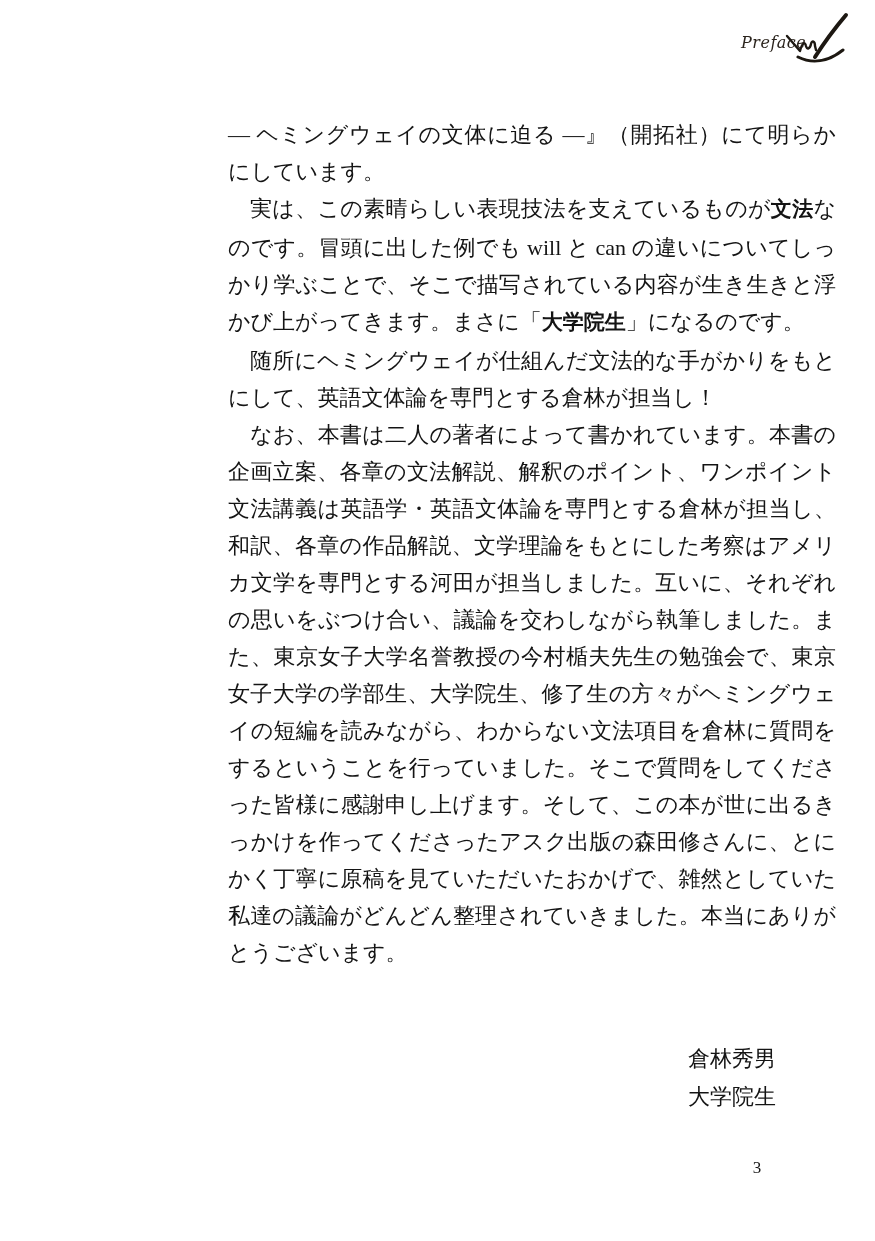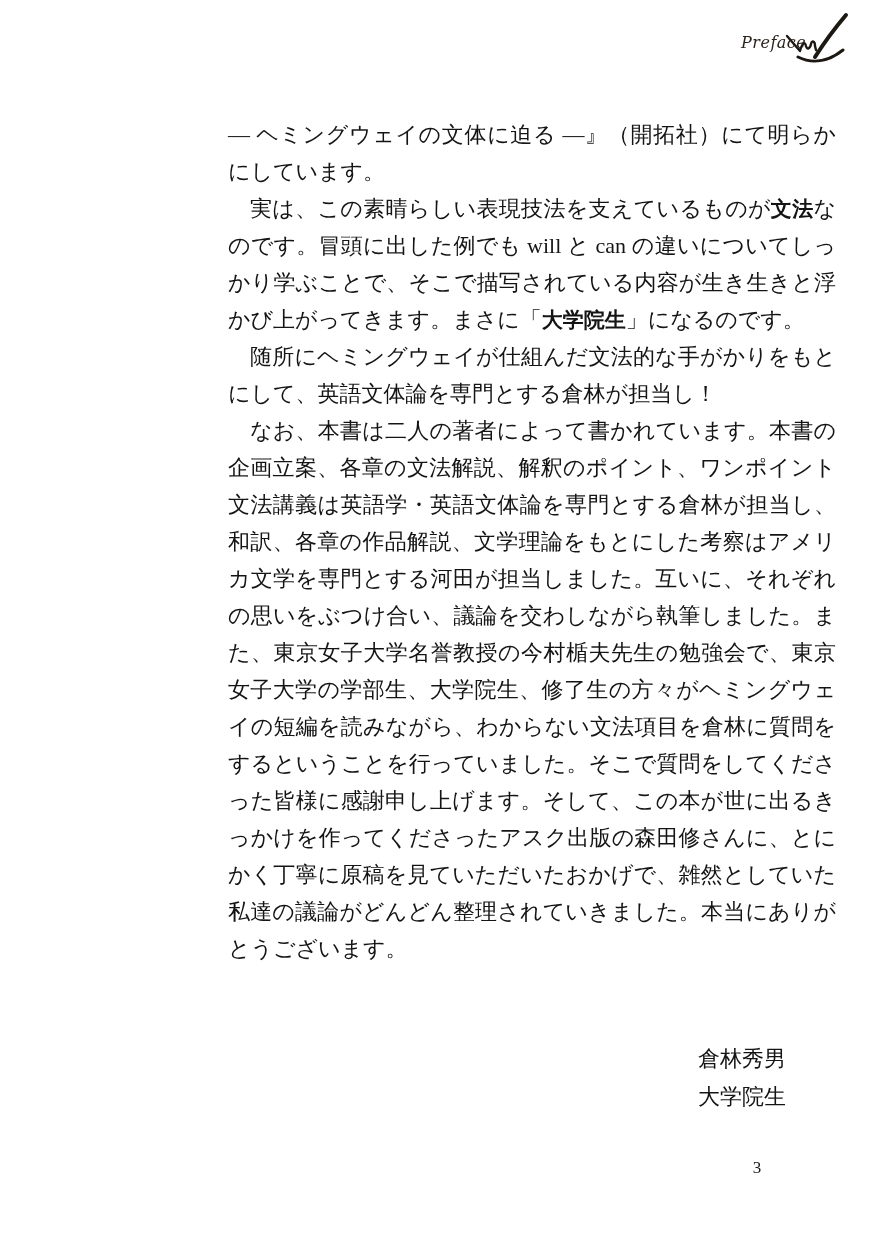--- a/index.html
+++ b/index.html
@@ -42,26 +42,26 @@
     font-size: 22px;
     line-height: 37px;
     text-align: justify;
     line-break: strict;
     margin-top: 32px;
   }
   .para { margin: 0; }
   .para.indent { text-indent: 1em; }
   .bold {
     font-weight: 700;
-    font-family: Liberation Sans, sans-serif;
+    font-family: Liberation Mono, monospace;
     font-size: 21px;
   }
   .authors {
     position: absolute;
-    left: 230px;
+    left: 220px;
     top: 1040px;
     width: 608px;
     font-size: 22px;
     line-height: 38px;
     text-align: right;
   }
   .author-line { padding-right: 52px; }
   .page-number {
     position: absolute;
     left: 742px;

